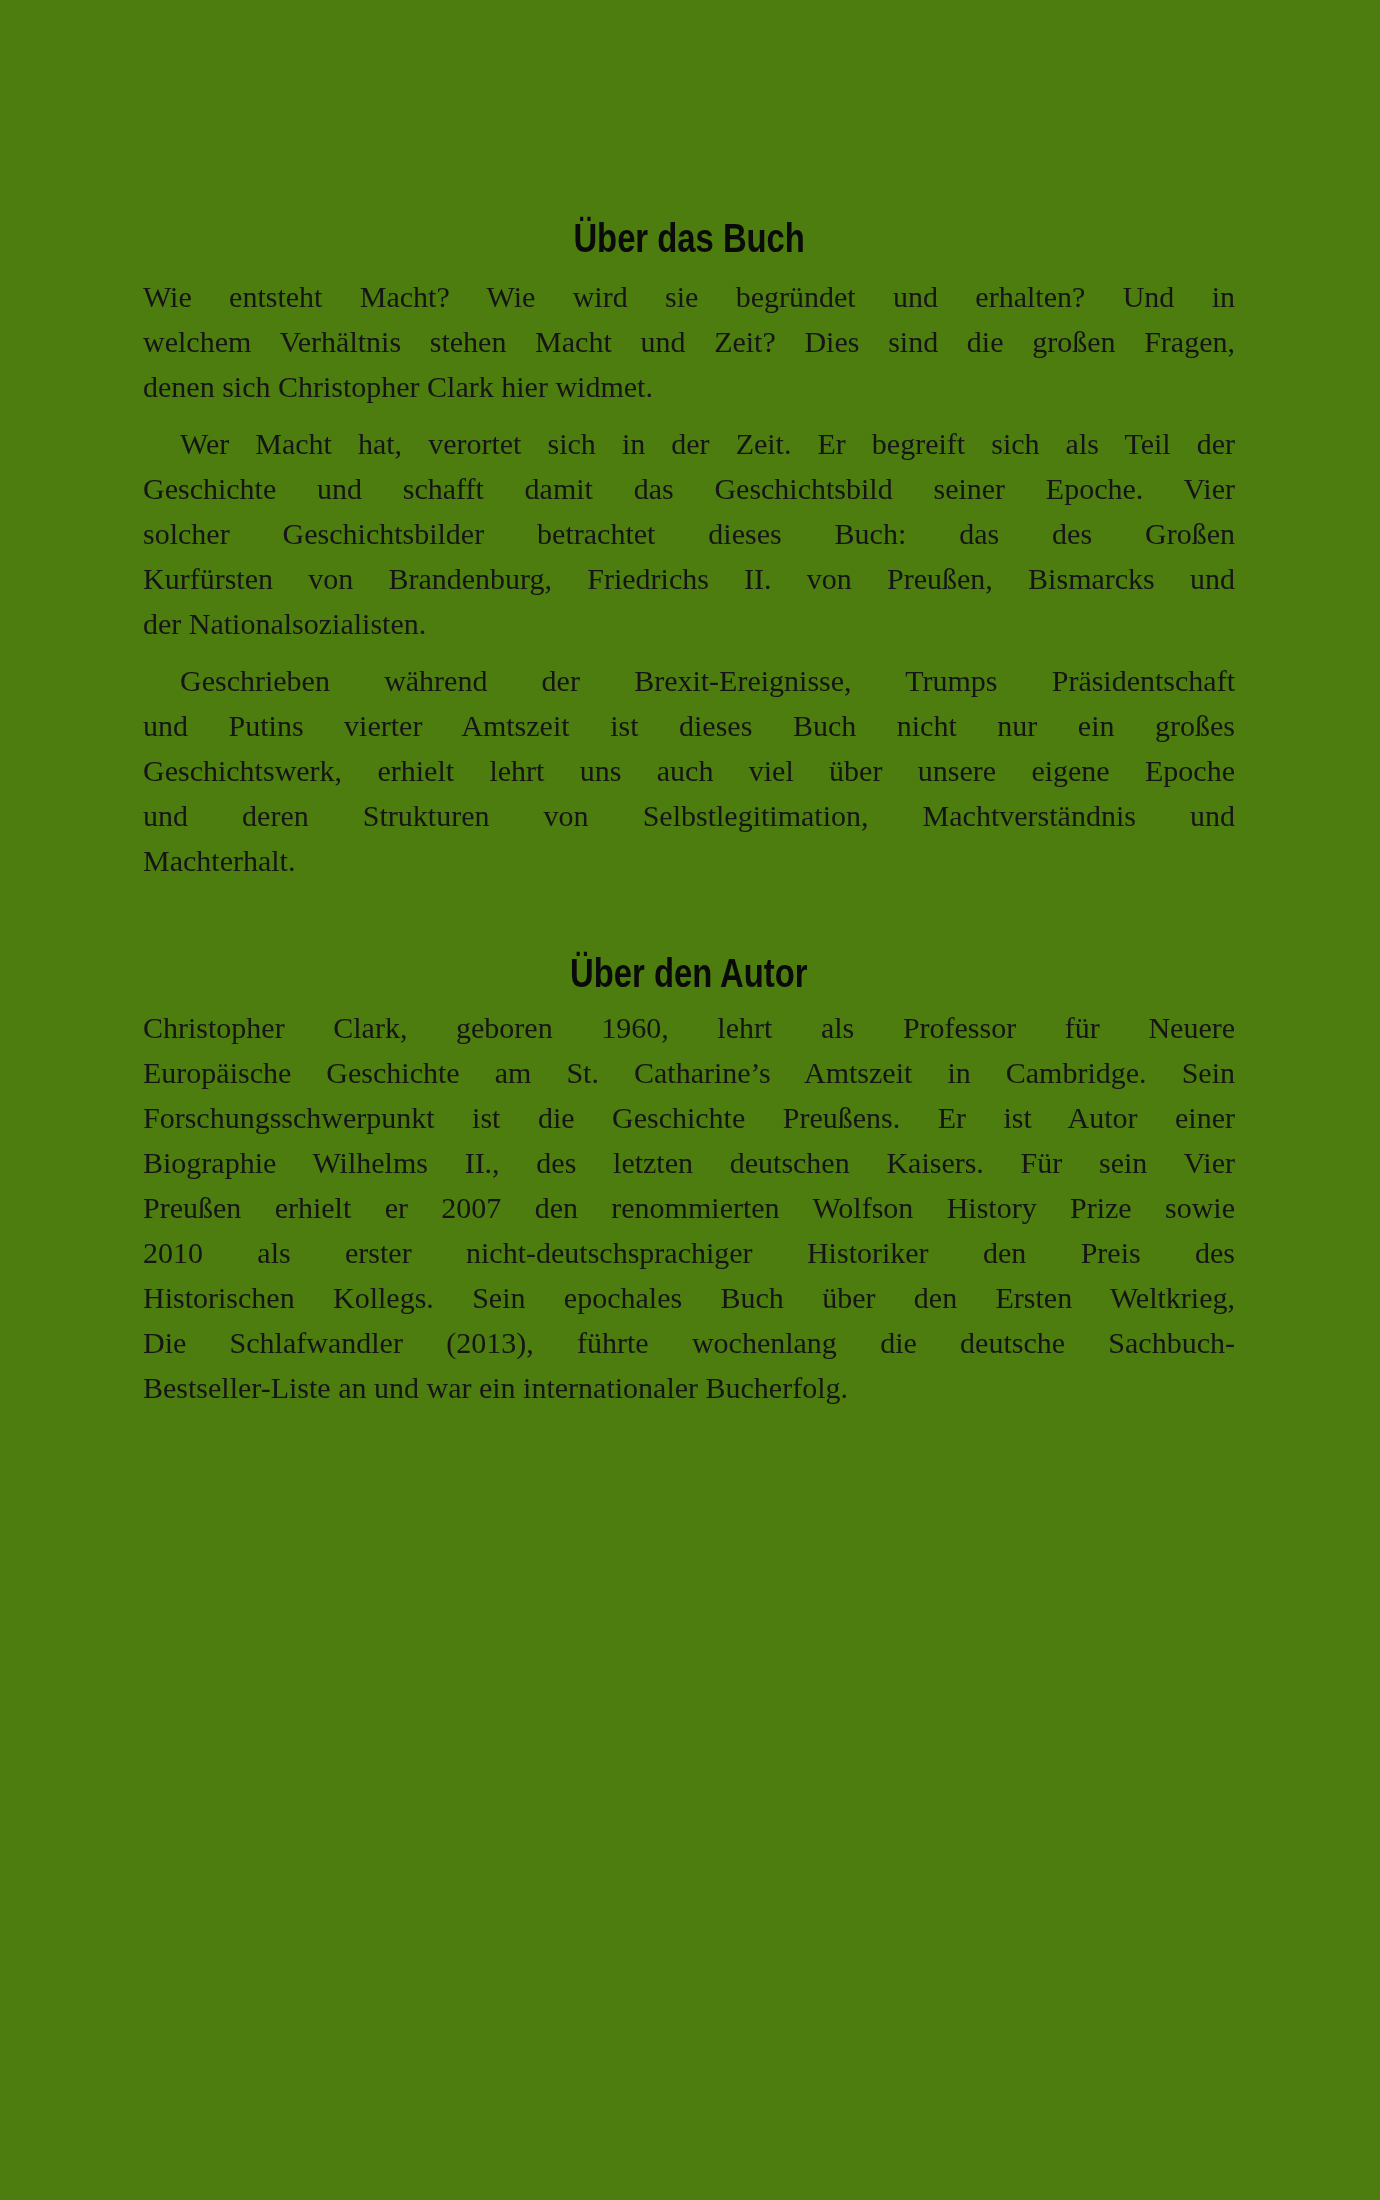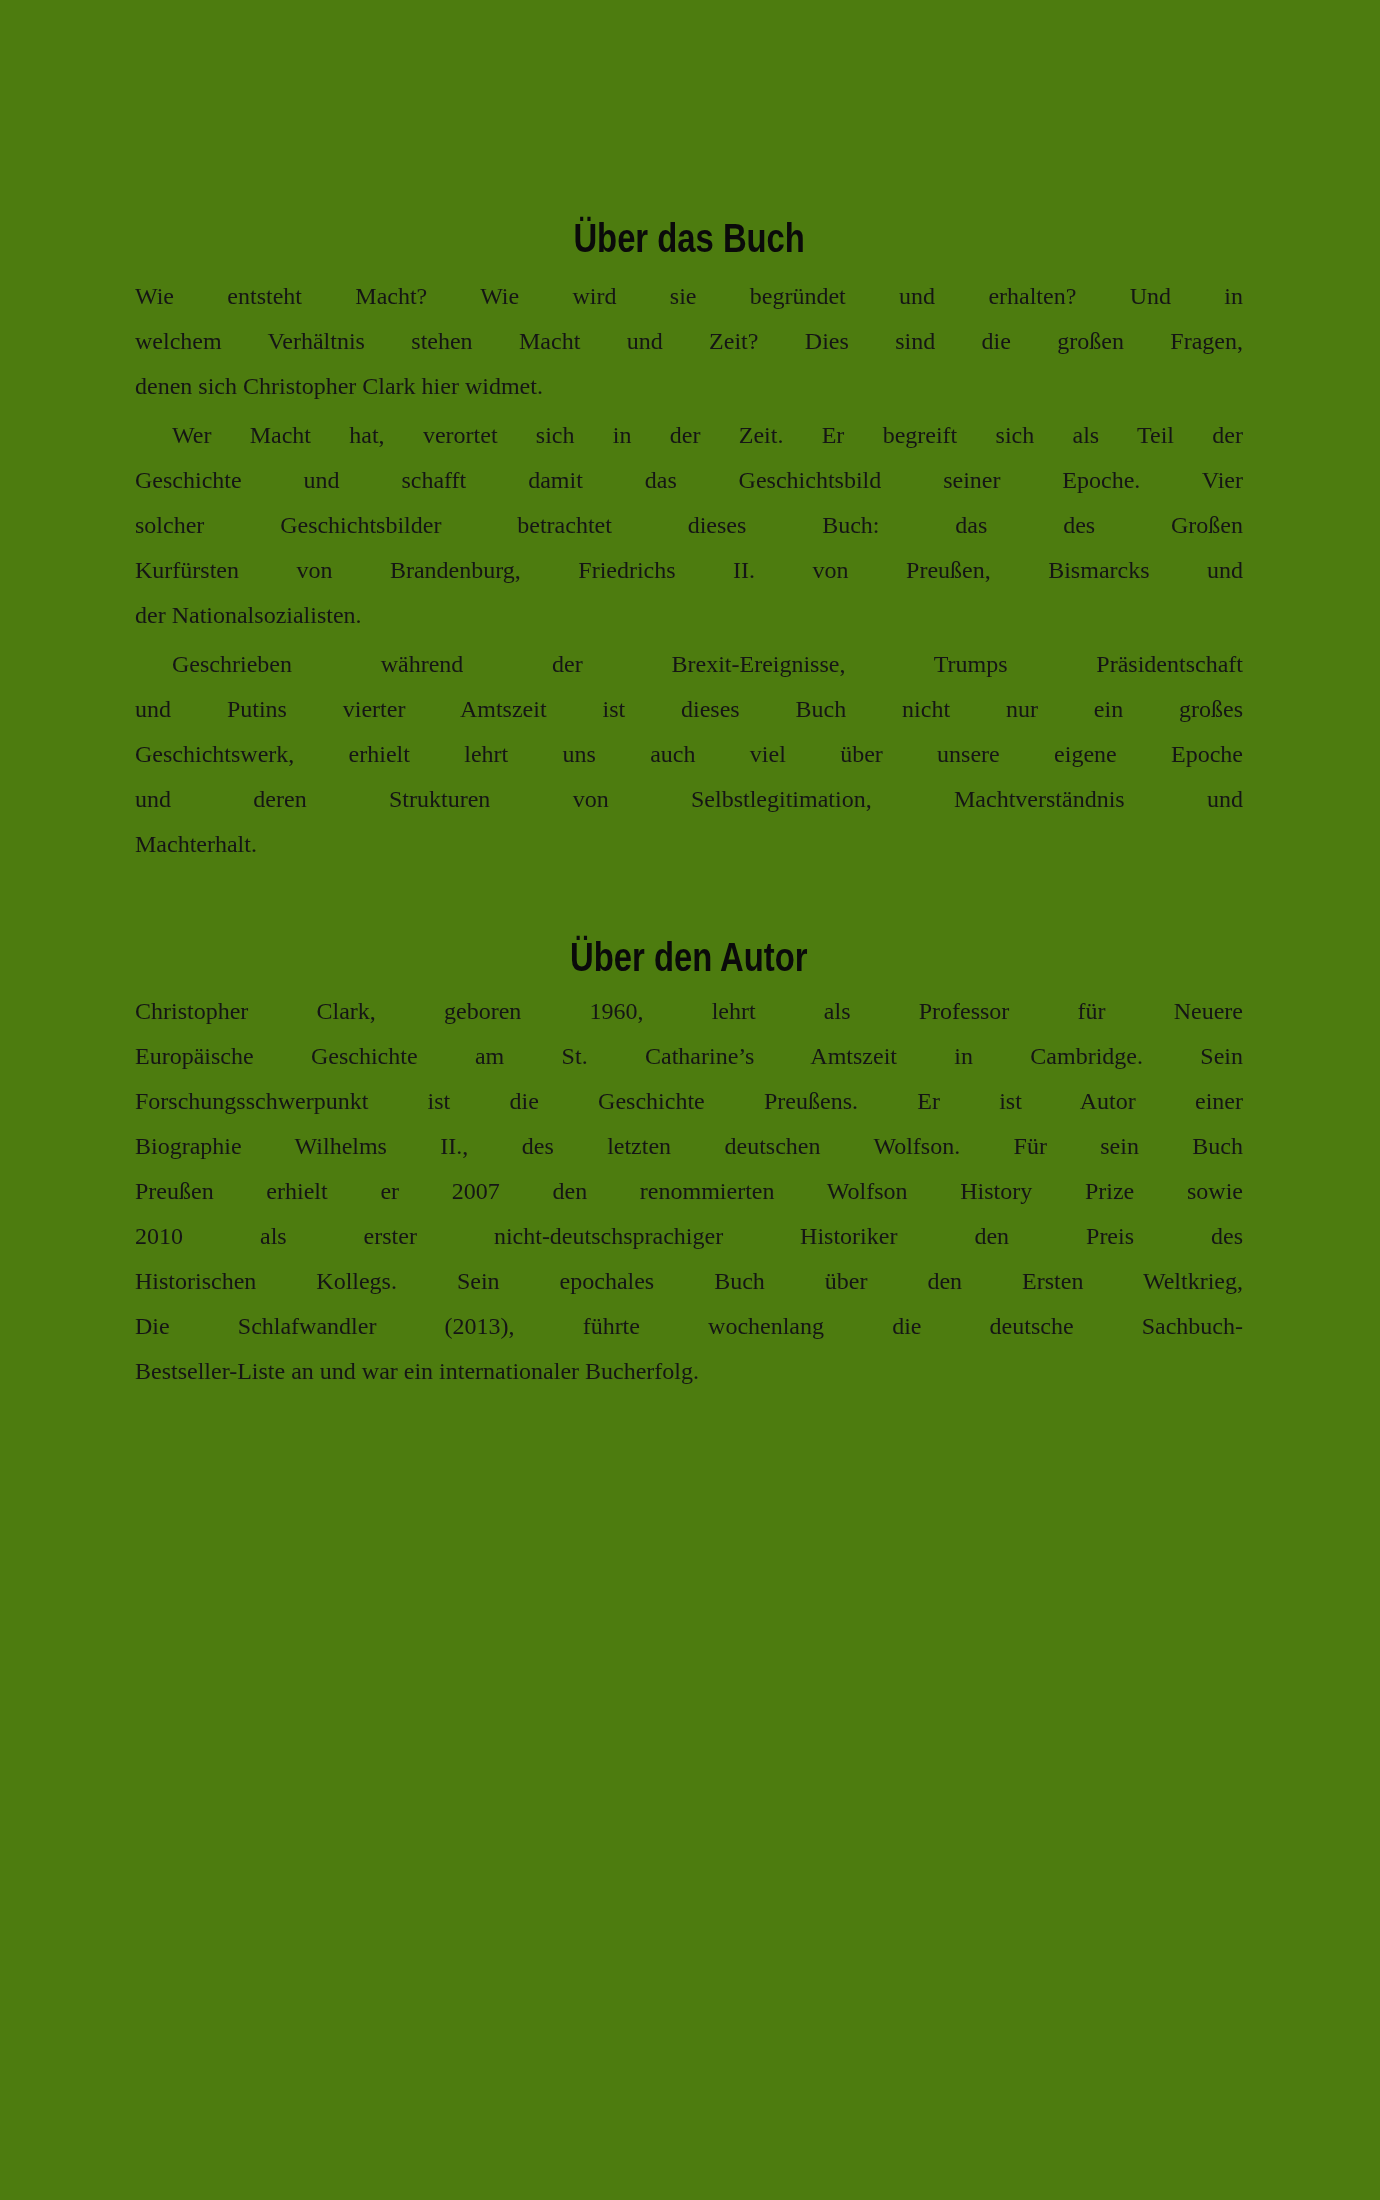--- a/index.html
+++ b/index.html
@@ -30,23 +30,23 @@
     text-align: center;
     color: #0a0a0a;
     white-space: nowrap;
   }
   h2.heading .condense {
     display: inline-block;
     transform: scaleX(0.82);
     transform-origin: 50% 50%;
   }
   .paragraph {
-    margin: 4px;
+    margin: 12px;
     font-family: "Liberation Serif", serif;
-    font-size: 24px;
+    font-size: 30px;
     line-height: 45px;
   }
   .paragraph.after-heading { margin-top: 14px; }
   .paragraph.after-heading-2 { margin-top: 10px; }
   h2.heading.second { margin-top: 68px; }
   .line {
     text-align: justify;
     text-align-last: justify;
     white-space: normal;
   }
@@ -81,21 +81,21 @@
         <div class="line">und Putins vierter Amtszeit ist dieses Buch nicht nur ein großes</div>
         <div class="line">Geschichtswerk, erhielt lehrt uns auch viel über unsere eigene Epoche</div>
         <div class="line">und deren Strukturen von Selbstlegitimation, Machtverständnis und</div>
         <div class="line last">Machterhalt.</div>
       </div>
       <h2 class="heading second"><span class="condense">Über den Autor</span></h2>
       <div class="paragraph after-heading-2">
         <div class="line">Christopher Clark, geboren 1960, lehrt als Professor für Neuere</div>
         <div class="line">Europäische Geschichte am St. Catharine’s Amtszeit in Cambridge. Sein</div>
         <div class="line">Forschungsschwerpunkt ist die Geschichte Preußens. Er ist Autor einer</div>
-        <div class="line">Biographie Wilhelms II., des letzten deutschen Wolfson. Für sein Buch</div>
+        <div class="line">Biographie Wilhelms II., des letzten deutschen Kaisers. Für sein Vier</div>
         <div class="line">Preußen erhielt er 2007 den renommierten Wolfson History Prize sowie</div>
         <div class="line">2010 als erster nicht-deutschsprachiger Historiker den Preis des</div>
         <div class="line">Historischen Kollegs. Sein epochales Buch über den Ersten Weltkrieg,</div>
         <div class="line">Die Schlafwandler (2013), führte wochenlang die deutsche Sachbuch-</div>
         <div class="line last">Bestseller-Liste an und war ein internationaler Bucherfolg.</div>
       </div>
     </div>
 </div>
 
 </body></html>

